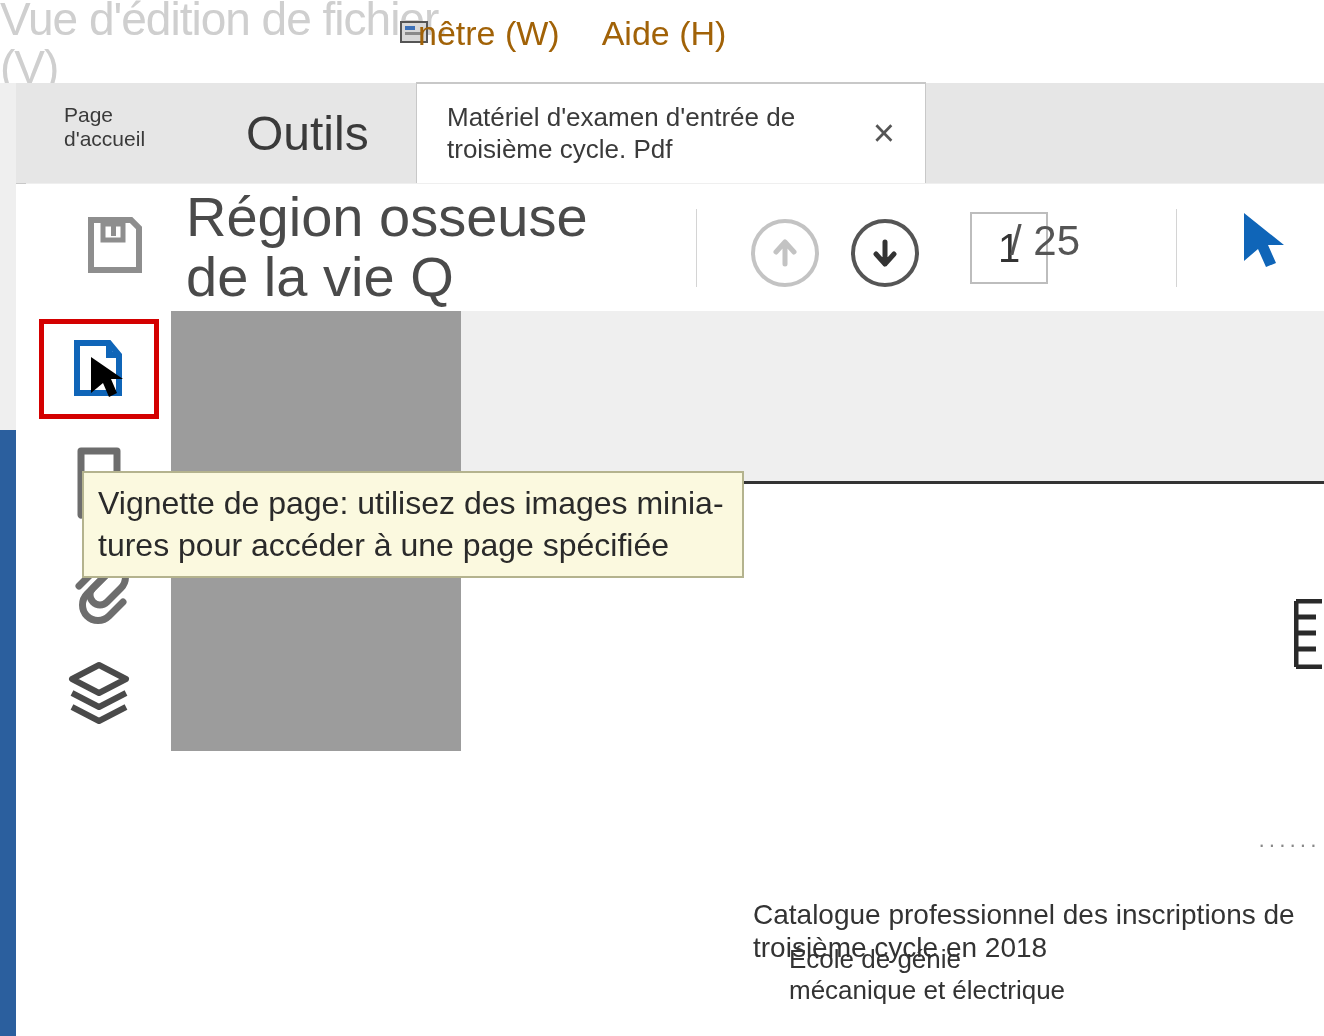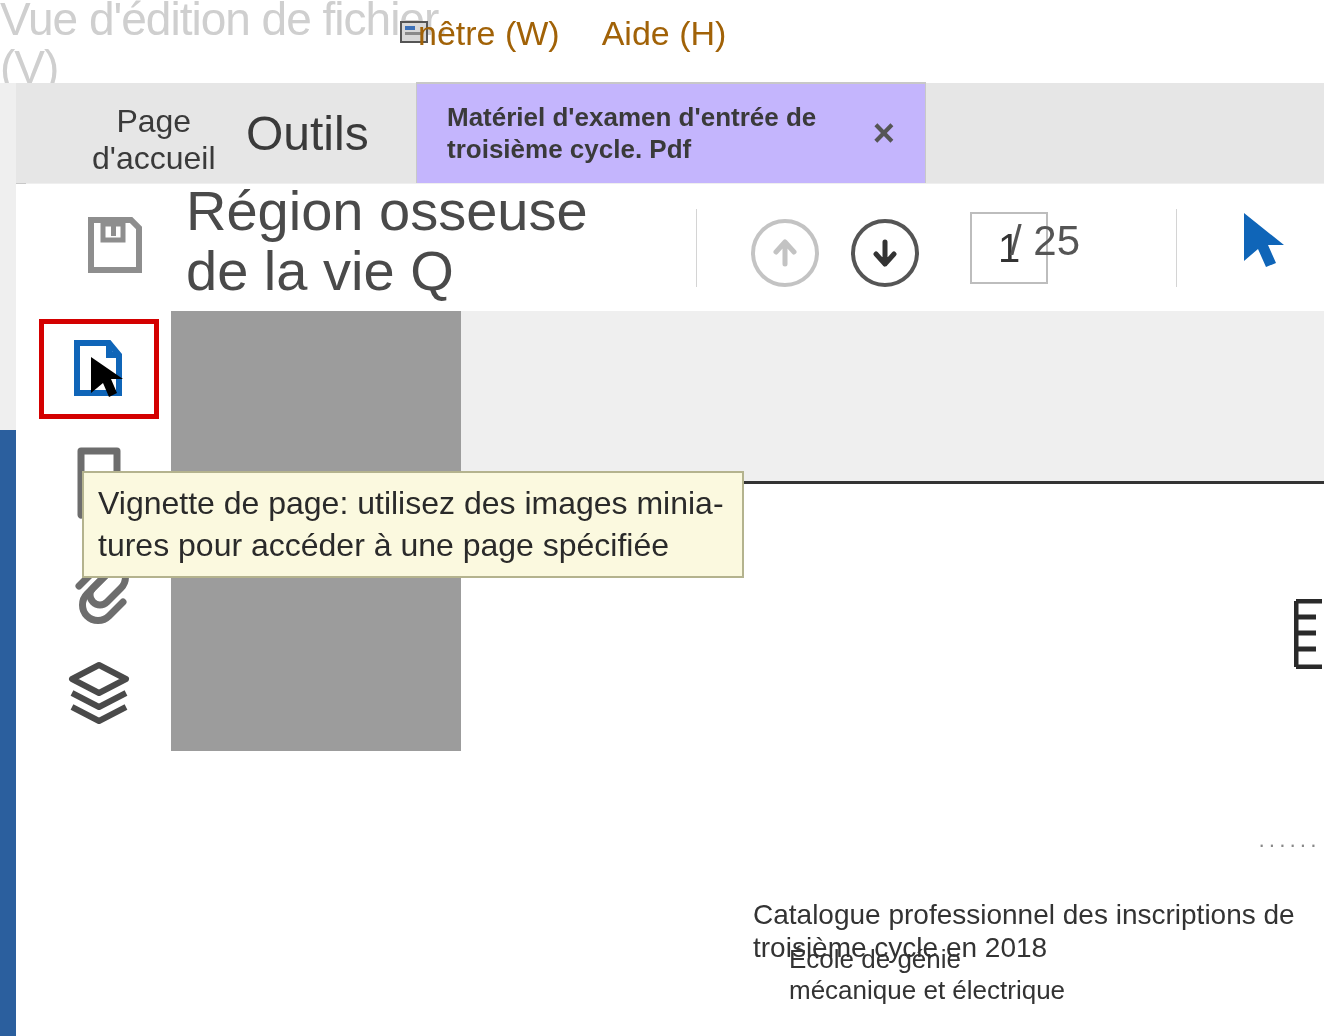--- a/index.html
+++ b/index.html
@@ -4,23 +4,23 @@
 <style>
   html,body{margin:0;padding:0;width:1324px;height:1036px;overflow:hidden;font-family:Arial,Helvetica,sans-serif;background:#fff;}
   
   .menubar{position:absolute;left:0;right:0;top:0;height:83px;background:#fff;border-bottom:3px solid #404040;box-shadow:0 2px 4px rgba(0,0,0,0.05);}
   .menubar-watermark{position:absolute;left:0;top:-5px;font-size:46px;font-weight:300;color:#cfcfcf;letter-spacing:-1px;white-space:pre;line-height:1.05;}
   .menubar-items{position:absolute;left:400px;top:14px;display:flex;gap:42px;font-size:34px;color:#a16207;}
   .menubar-small-icon{position:absolute;left:400px;top:18px;width:28px;height:28px;}
   
   .tabstrip{position:absolute;left:16px;right:0;top:83px;height:100px;background:#e6e6e6;border-bottom:1px solid #c8c8c8;}
   .tab{position:absolute;top:10px;height:80px;display:flex;align-items:center;font-size:48px;color:#3a3a3a;}
-  .tab-home{left:76px;font-size:32px;line-height:1.15;display:block;padding-top:10px;text-align:center;}
+  .tab-home{left:48px;font-size:21px;line-height:1.15;display:block;padding-top:10px;}
   .tab-tools{left:230px;}
-  .tab-doc{left:400px;top:0;height:100px;width:510px;background:#c4b5fd;border:1px solid #c8c8c8;border-bottom:none;box-shadow:0 -1px 0 #c8c8c8;display:flex;align-items:center;justify-content:flex-start;padding:0 30px;box-sizing:border-box;font-size:26px;line-height:1.2;font-weight:bold;}
+  .tab-doc{left:400px;top:0;height:100px;width:510px;background:#ffffff;border:1px solid #c8c8c8;border-bottom:none;box-shadow:0 -1px 0 #c8c8c8;display:flex;align-items:center;justify-content:flex-start;padding:0 30px;box-sizing:border-box;font-size:26px;line-height:1.2;}
   .tab-doc .close{margin-left:auto;font-size:38px;color:#555;}
   
   .toolbar{position:absolute;left:26px;right:0;top:183px;height:128px;background:#fff;border-bottom:1px solid #d8d8d8;border-top:1px solid #efefef;}
   .save-icon{position:absolute;left:55px;top:28px;width:68px;height:68px;}
   .doc-title{position:absolute;left:160px;top:-3px;font-size:56px;color:#4a4a4a;line-height:1.07;}
   .vsep{position:absolute;top:25px;height:78px;width:0;border-left:1px solid #d4d4d4;}
   .nav-arrows{position:absolute;left:725px;top:35px;display:flex;gap:32px;}
   .nav-arrow{width:60px;height:60px;border:4px solid #555;border-radius:50%;display:flex;align-items:center;justify-content:center;}
   .nav-arrow.up{opacity:.35;}
   .page-input{position:absolute;left:944px;top:28px;width:78px;height:72px;border:2px solid #bdbdbd;background:#fff;font-size:40px;text-align:center;color:#333;box-sizing:border-box;}
@@ -83,21 +83,21 @@
 </div>
 
 <div class="toolbar">
   <span class="save-icon">
     <svg width="68" height="68" viewBox="0 0 68 68">
         <path d="M10 8 H50 L58 16 V58 H10 Z" fill="none" stroke="#8e8e8e" stroke-width="6"></path>
         <rect x="22" y="12" width="20" height="16" fill="none" stroke="#8e8e8e" stroke-width="5"></rect>
         <rect x="30" y="14" width="5" height="10" fill="#8e8e8e"></rect>
       </svg>
   </span>
-  <div class="doc-title" style="width:470px;">Région osseuse de la vie Q</div>
+  <div class="doc-title" style="width:470px;margin-top:6px;">Région osseuse de la vie Q</div>
   <div class="vsep" style="left:670px;"></div>
   <div class="nav-arrows">
     <span class="nav-arrow up">
       <svg width="34" height="34" viewBox="0 0 34 34">
           <path d="M17 6 V28 M8 16 L17 6 L26 16" fill="none" stroke="#555" stroke-width="5" stroke-linecap="round" stroke-linejoin="round"></path>
         </svg>
     </span>
     <span class="nav-arrow">
       <svg width="34" height="34" viewBox="0 0 34 34">
           <path d="M17 6 V28 M8 18 L17 28 L26 18" fill="none" stroke="#333" stroke-width="5" stroke-linecap="round" stroke-linejoin="round"></path>

